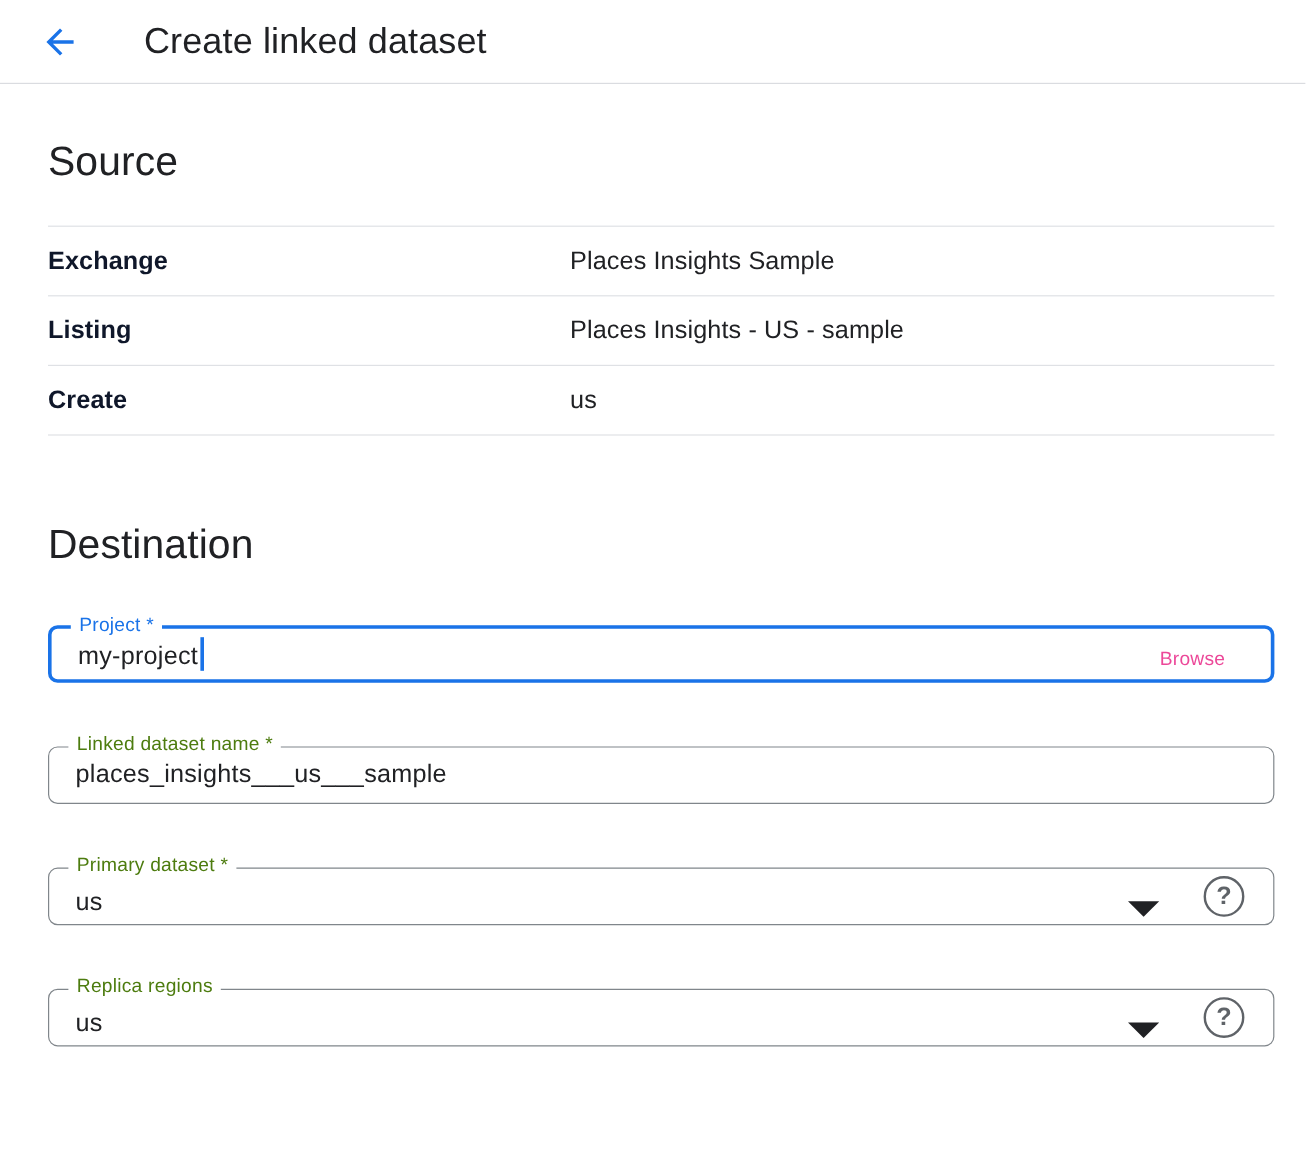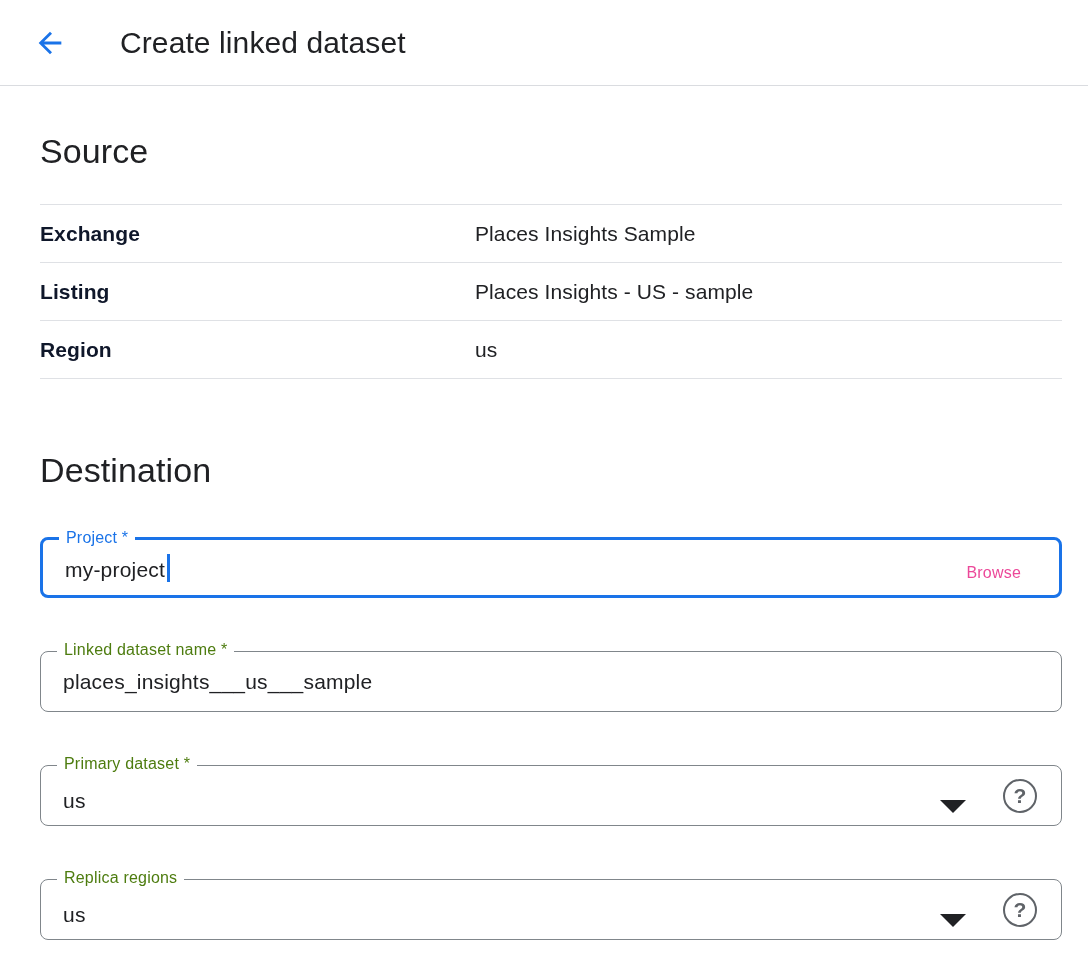--- a/index.html
+++ b/index.html
@@ -6,21 +6,21 @@
   html, body {
     width: 1088px; height: 976px;
     background: #ffffff;
     font-family: "Liberation Sans", "DejaVu Sans", sans-serif;
     color: #202124;
     overflow: hidden;
   }
 
   
   .header {
-    height: 86px;
+    height: 70px;
     display: flex;
     align-items: center;
     padding-left: 30px;
     border-bottom: 1.5px solid #dadce0;
   }
   .back-btn {
     width: 40px; height: 40px;
     background: none; border: none; cursor: pointer;
     display: flex; align-items: center; justify-content: center;
   }
@@ -60,21 +60,21 @@
     flex: 0 0 435px;
     font-weight: 600;
     color: #0f172a;
     letter-spacing: 0.1px;
   }
   .info-row .row-value { color: #202124; letter-spacing: 0.1px; }
 
   
   .field {
     position: relative;
-    height: 61px;
+    height: 48px;
     border: 1.5px solid #80868b;
     border-radius: 8px;
     margin-top: 53px;
     display: flex;
     align-items: center;
   }
   .field.first { margin-top: 46px; }
   .field.focused { border: 3px solid #1a73e8; }
   .field-label {
     position: absolute;
@@ -161,21 +161,21 @@
   <div class="info-table">
     <div class="info-row">
       <div class="row-label">Exchange</div>
       <div class="row-value">Places Insights Sample</div>
     </div>
     <div class="info-row">
       <div class="row-label">Listing</div>
       <div class="row-value">Places Insights - US - sample</div>
     </div>
     <div class="info-row">
-      <div class="row-label">Region</div>
+      <div class="row-label">Create</div>
       <div class="row-value">us</div>
     </div>
   </div>
 
   <h2 class="section-heading destination">Destination</h2>
 
   <div class="field focused first">
     <span class="field-label">Project *</span>
     <div class="field-inner">
       <span class="field-value">my-project</span>

